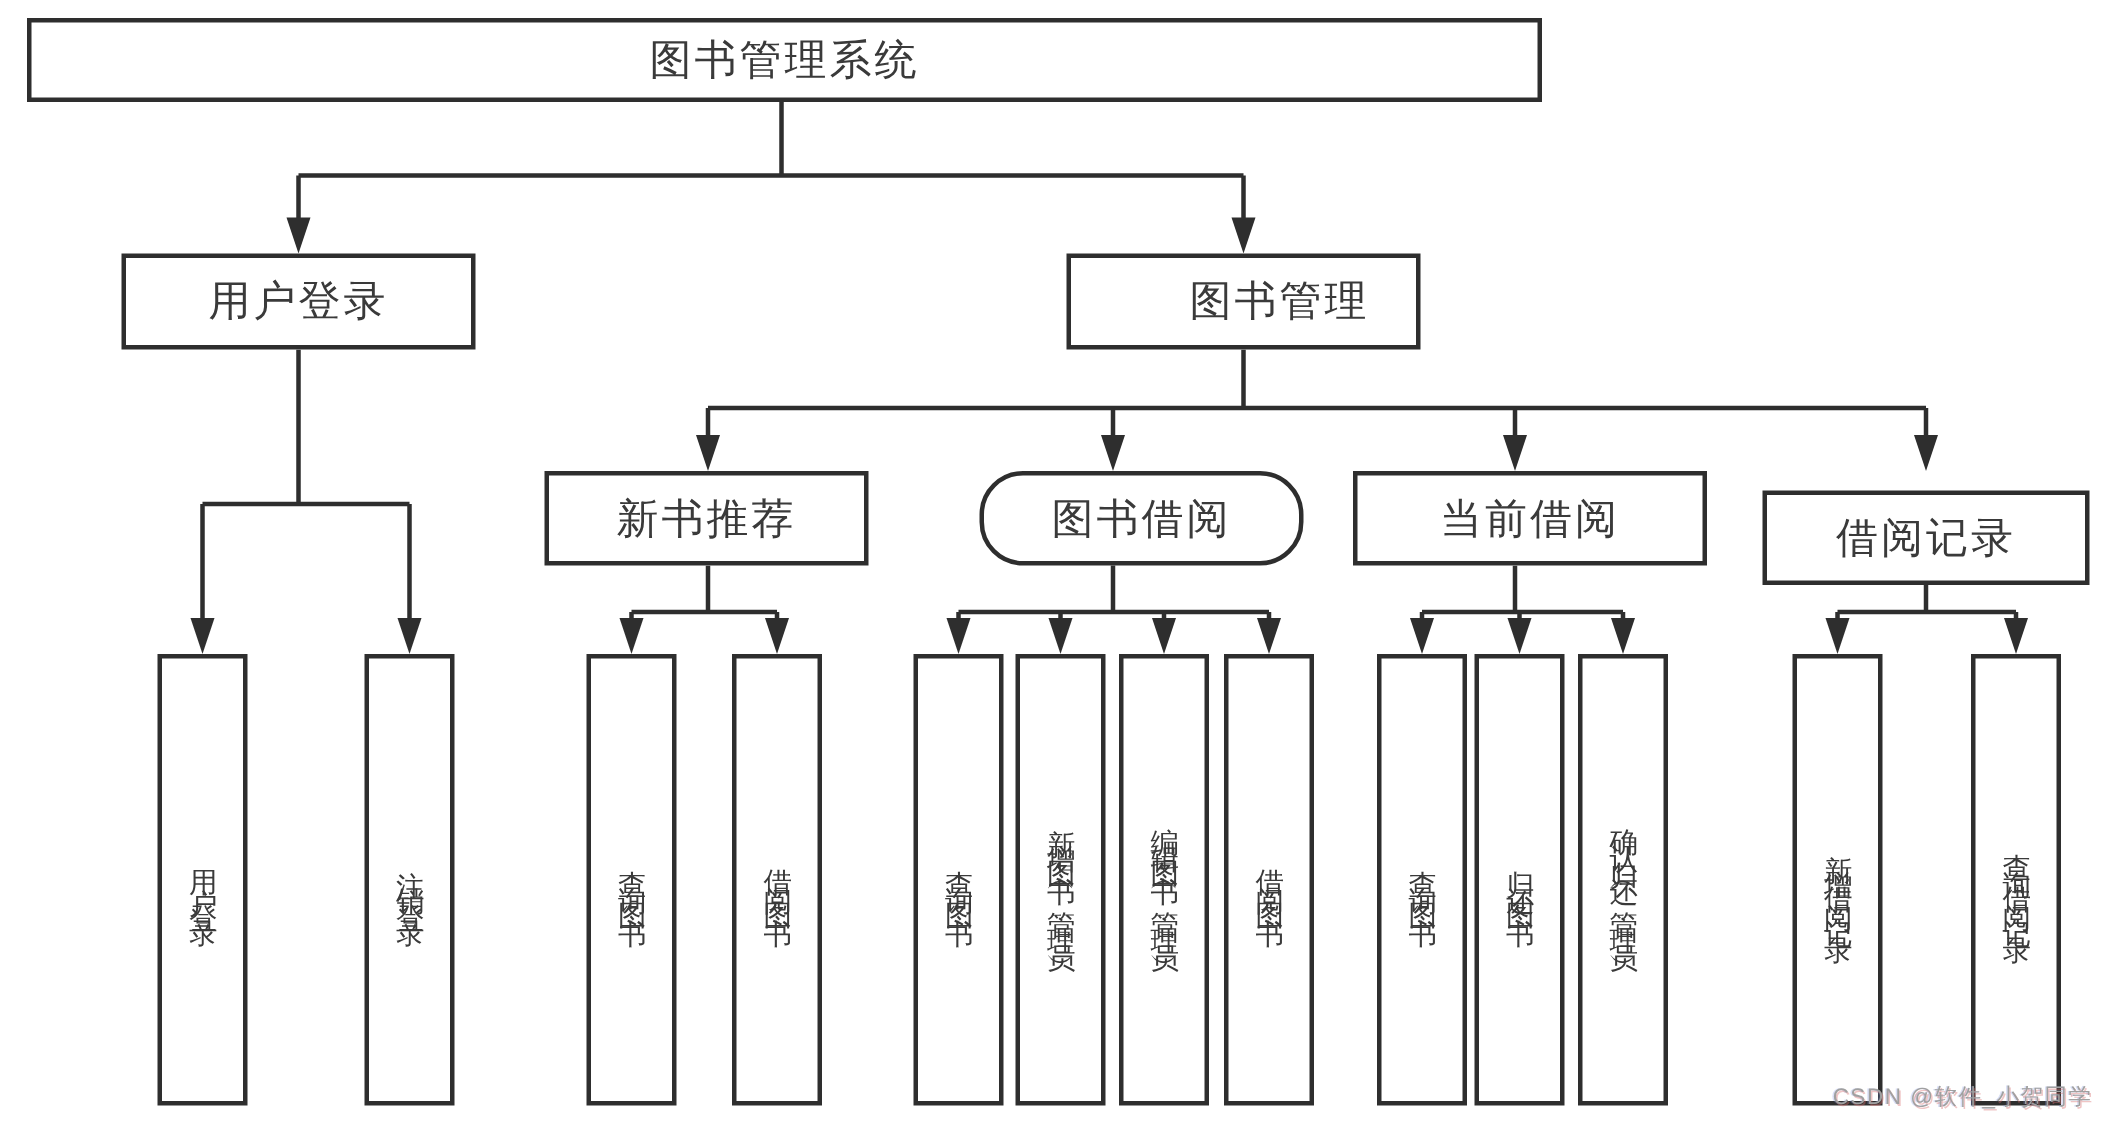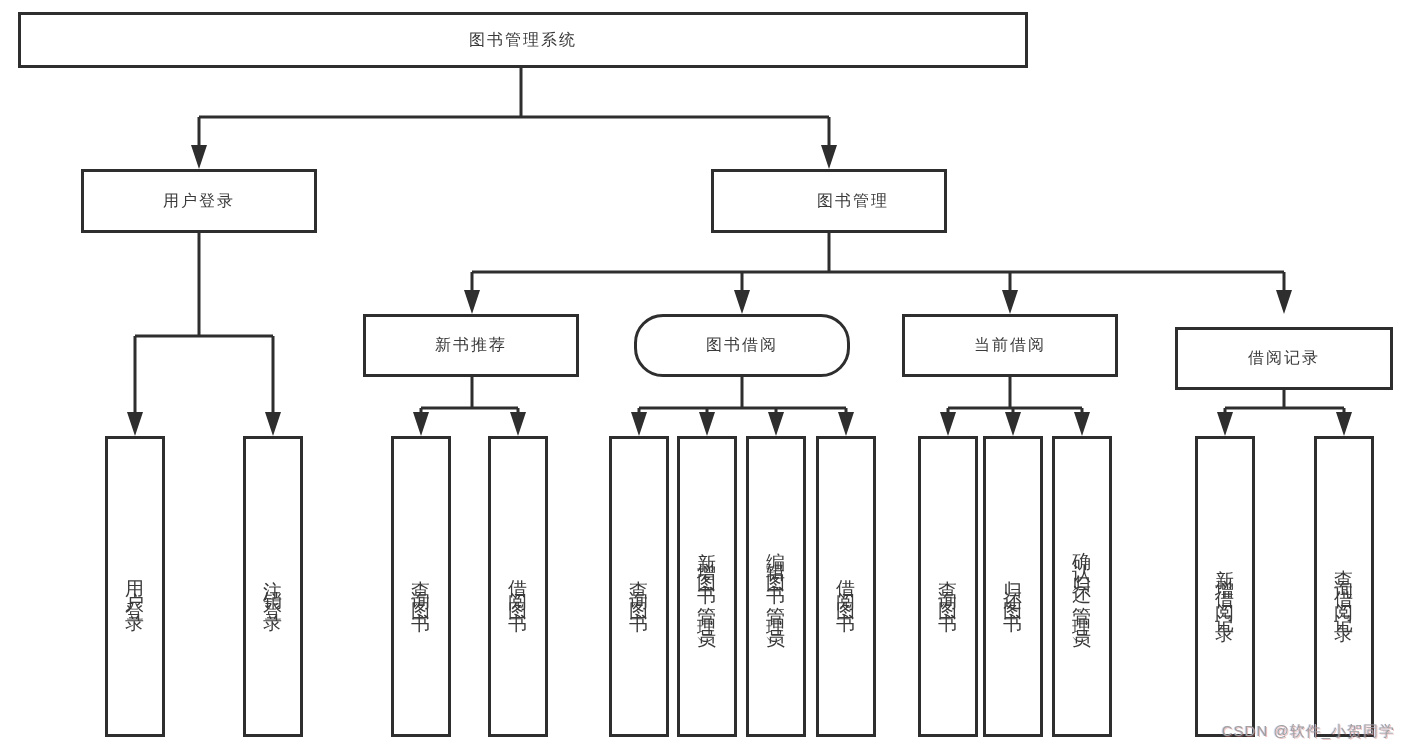--- a/index.html
+++ b/index.html
@@ -17,39 +17,39 @@
     box-sizing: border-box;
     border: 3px solid #2e2e2e;
     background: #ffffff;
     display: flex;
     align-items: center;
     justify-content: center;
     color: #3a3a3a;
     z-index: 2;
   }
   .h-label {
-    font-size: 16px;
+    font-size: 28px;
     letter-spacing: 2px;
     white-space: nowrap;
   }
   .v-box { width: 60px; height: 301px; top: 436px; }
   .v-label {
     writing-mode: vertical-rl;
     text-orientation: mixed;
     font-size: 19px;
     line-height: 1;
     letter-spacing: 11px;
     white-space: nowrap;
   }
   .lvl1 { left: 18px;  top: 12px;  width: 1010px; height: 56px; }
   .n-user-login   { left: 81px;  top: 169px; width: 236px; height: 64px; }
   .n-book-mgmt    { left: 711px; top: 169px; width: 236px; height: 64px; padding-left: 48px; }
   .n-new-rec      { left: 363px; top: 314px; width: 216px; height: 63px; }
-  .n-book-borrow  { left: 634px; top: 314px; width: 216px; height: 63px; border-radius: 29px; }
-  .n-cur-borrow   { left: 902px; top: 314px; width: 216px; height: 63px; }
+  .n-book-borrow  { left: 653px; top: 314px; width: 216px; height: 63px; border-radius: 29px; }
+  .n-cur-borrow   { left: 902px; top: 314px; width: 236px; height: 63px; }
   .n-borrow-rec   { left: 1175px;top: 314px; width: 218px; height: 63px; margin-top: 13px; }
   .lf-1  { left: 105px;  }
   .lf-2  { left: 243px;  }
   .lf-3  { left: 391px;  }
   .lf-4  { left: 488px;  }
   .lf-5  { left: 609px;  }
   .lf-6  { left: 677px;  }
   .lf-7  { left: 746px;  }
   .lf-8  { left: 816px;  }
   .lf-9  { left: 918px;  }

